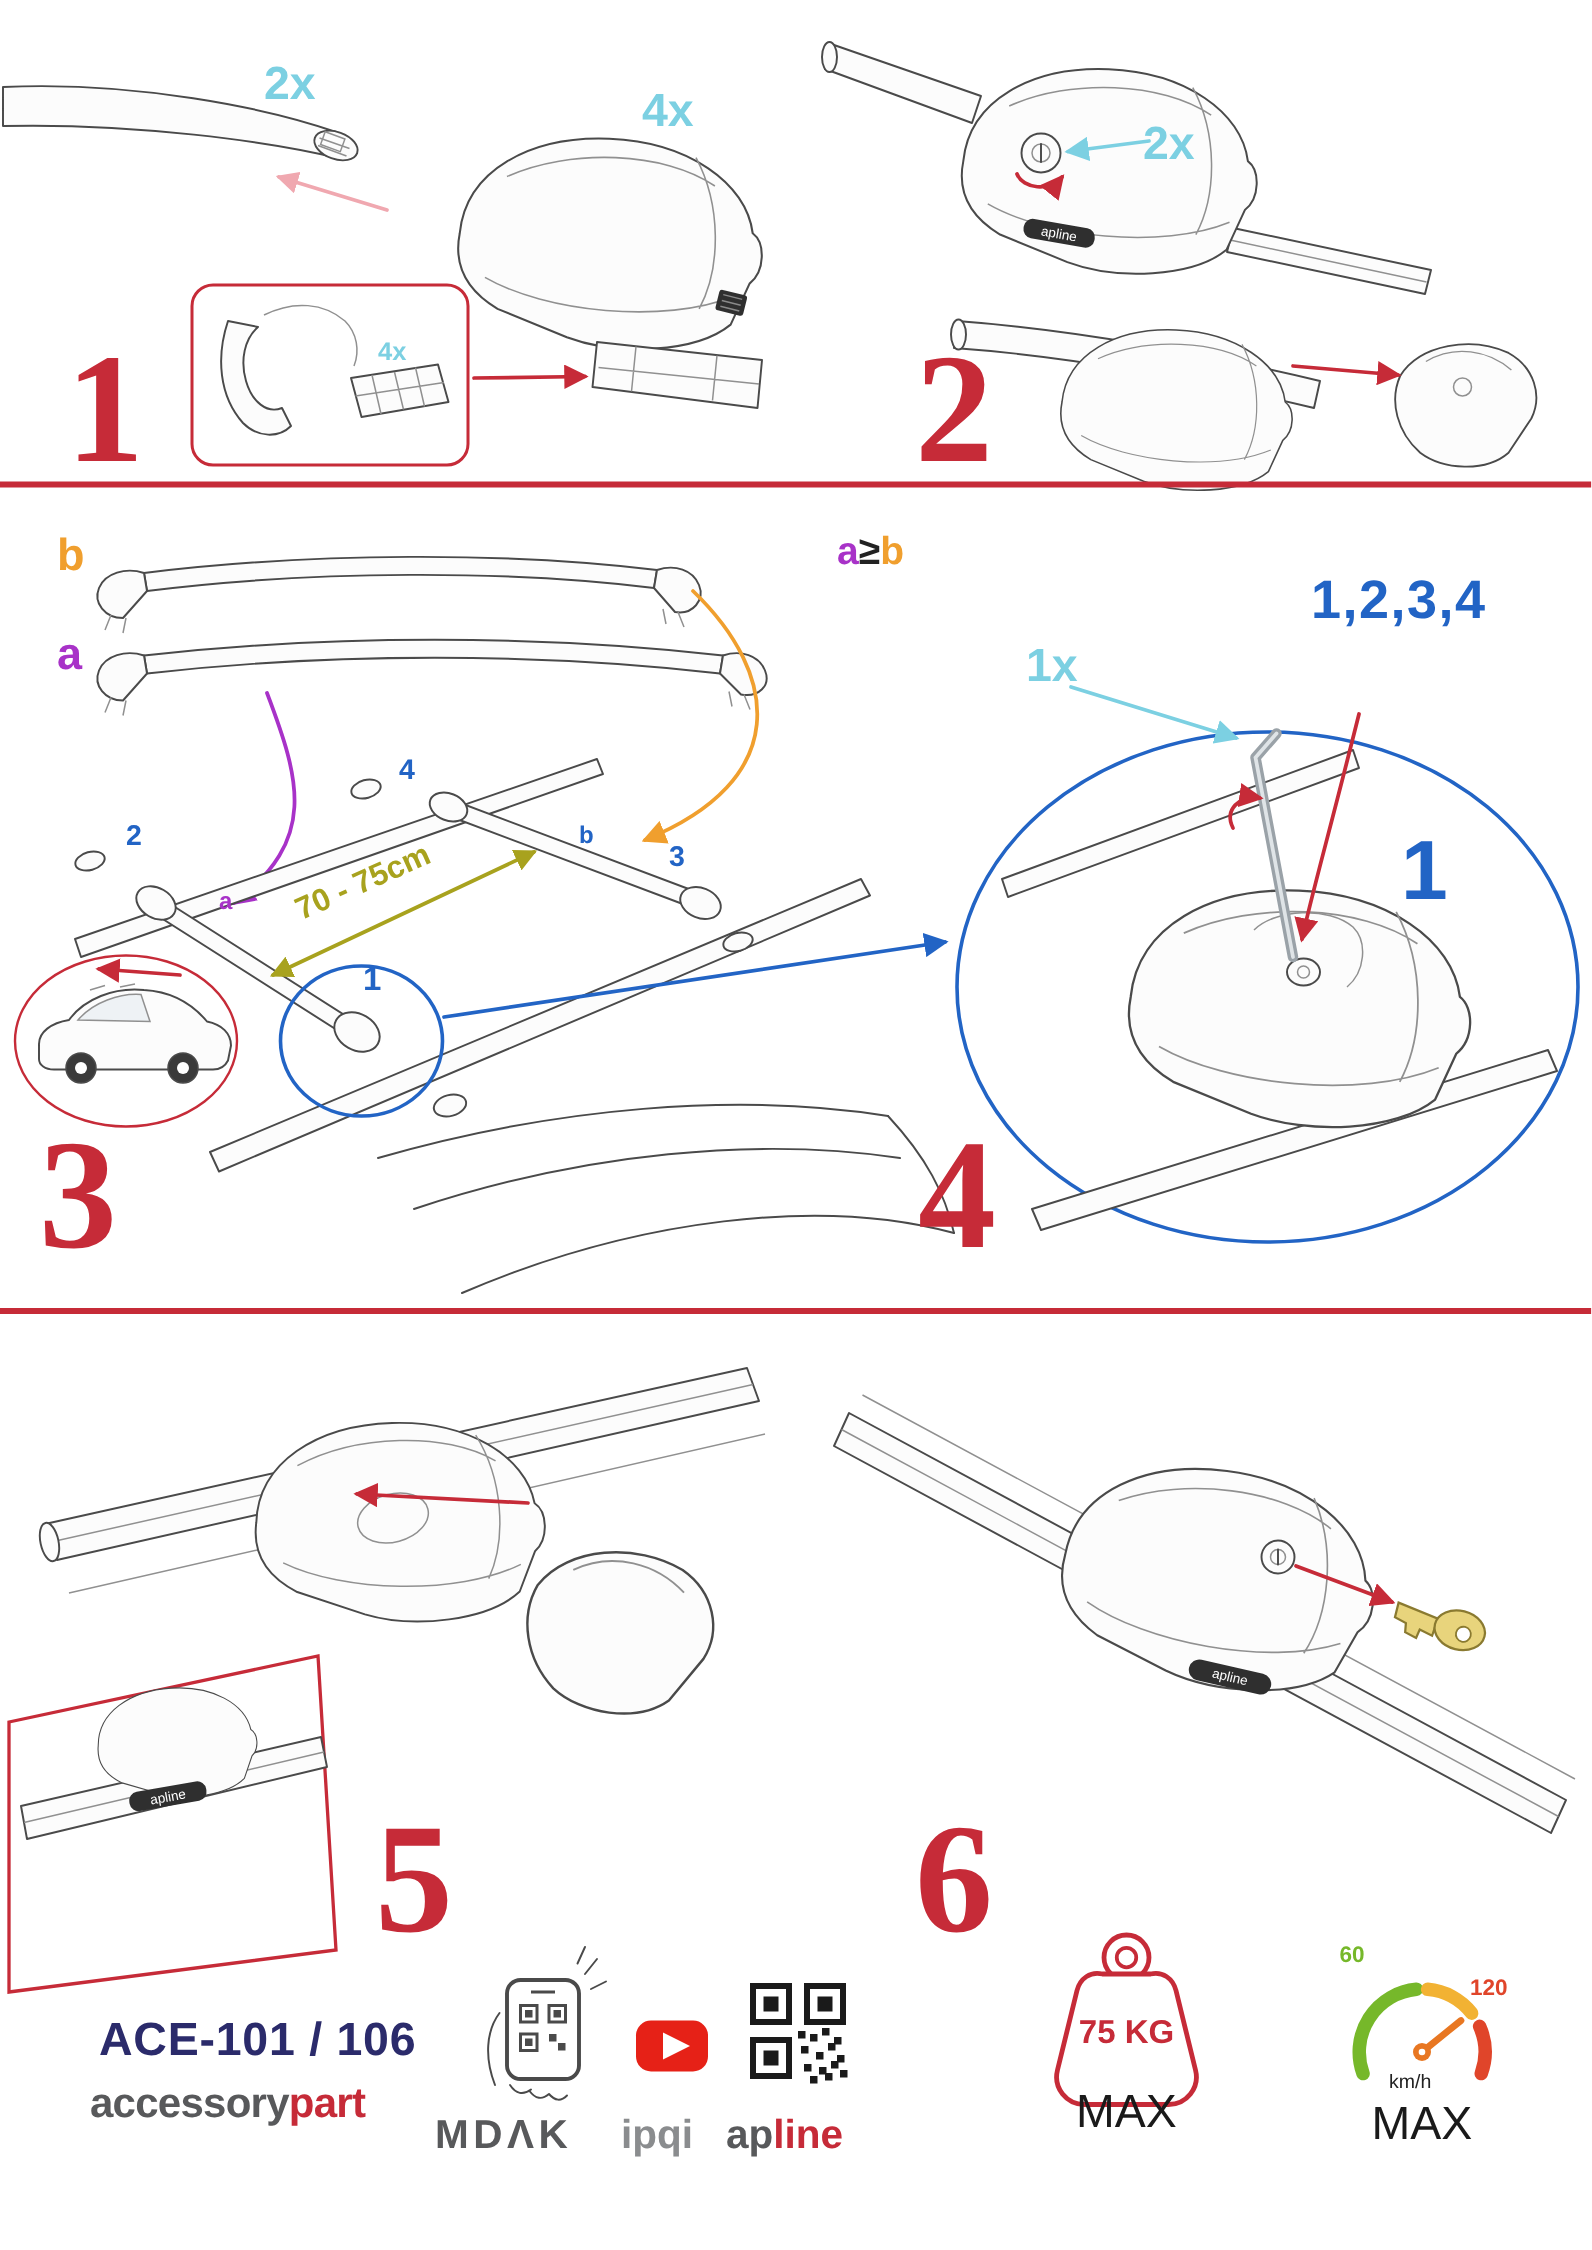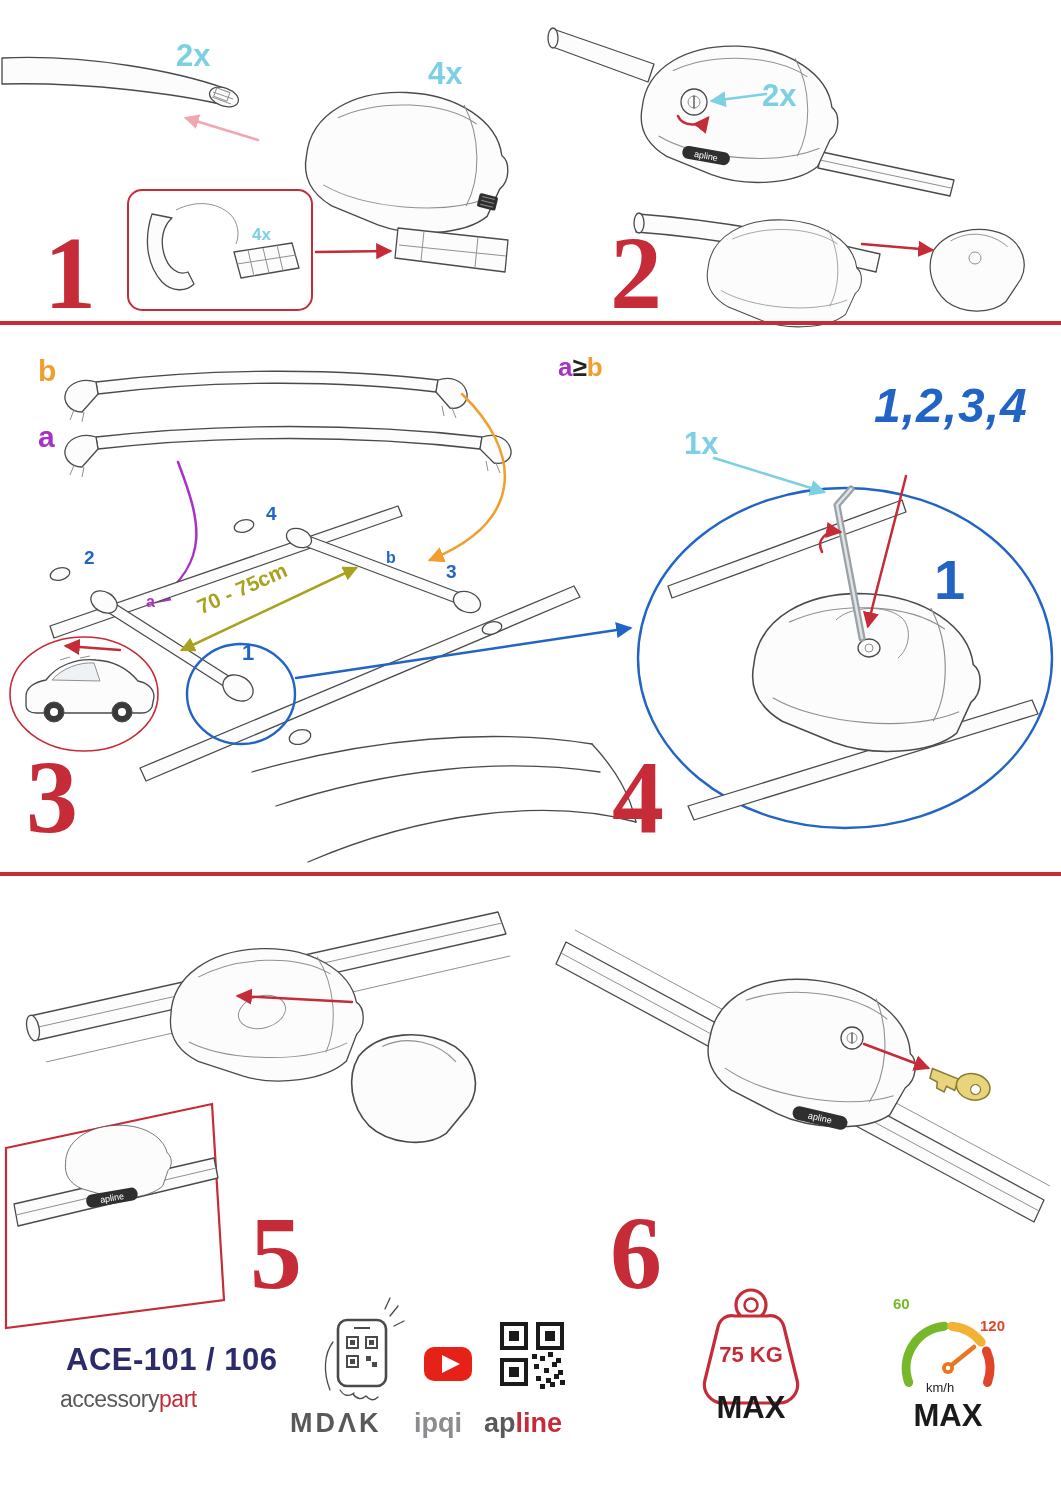--- a/index.html
+++ b/index.html
@@ -16,29 +16,29 @@
   .divider{position:absolute;left:0;width:1061px;height:4px;background:var(--c-red);}
   .lbl{position:absolute;line-height:1;white-space:nowrap;}
   .qty{color:var(--c-cyan);font-weight:bold;font-size:31px;}
   .qty-sm{color:var(--c-cyan);font-weight:bold;font-size:17px;}
   .stepnum{color:var(--c-red);font-family:"Liberation Serif",serif;font-weight:bold;font-size:104px;line-height:0.78;}
   .posnum{color:var(--c-blue);font-weight:bold;font-size:19px;}
   .c-purple{color:var(--c-purple);} .c-orange{color:var(--c-orange);} .c-blue{color:var(--c-blue);}
   .c-dark{color:#222;} .c-gray{color:var(--c-gray);} .c-red{color:var(--c-red);}
   .abl{font-weight:bold;font-size:30px;}
   .rule{font-weight:bold;font-size:26px;}
-  .seq{color:var(--c-blue);font-weight:bold;font-size:48px;letter-spacing:1px;font-style:italic;}
+  .seq{color:var(--c-blue);font-weight:bold;font-size:36px;letter-spacing:1px;}
   .first{color:var(--c-blue);font-weight:bold;font-size:56px;}
   .dist{color:var(--c-olive);font-weight:bold;font-size:21px;transform:rotate(-24deg);transform-origin:0 0;}
   .rooflbl{font-weight:bold;font-size:16px;}
   .model{color:var(--c-navy);font-weight:bold;font-size:31px;letter-spacing:0.5px;}
-  .brand{font-weight:normal;font-size:23px;letter-spacing:-0.5px;}
+  .brand{font-weight:bold;font-size:28px;letter-spacing:-0.5px;}
   .partner{font-weight:bold;font-size:27px;}
   .wval{color:var(--c-red);font-weight:bold;font-size:22px;text-align:center;}
-  .maxl{color:var(--c-dark);font-weight:bold;font-size:31px;text-align:center;}
+  .maxl{color:var(--c-dark);font-weight:normal;font-size:31px;text-align:center;}
   .slow{color:var(--c-green);font-weight:bold;font-size:15px;text-align:right;}
   .shigh{color:var(--c-speedred);font-weight:bold;font-size:15px;}
   .sunit{color:#222;font-size:13px;text-align:left;}
   
   .part{fill:#fcfcfc;stroke:#4a4a4a;stroke-width:1.3;stroke-linejoin:round;}
   .line{fill:none;stroke:#4a4a4a;stroke-width:1.3;stroke-linecap:round;stroke-linejoin:round;}
   .detail{fill:none;stroke:#909090;stroke-width:1;}
   .arrow{fill:none;stroke-width:2.5;stroke-linecap:round;}
   .stroke-red{stroke:var(--c-red);} .stroke-blue{stroke:var(--c-blue);} .stroke-cyan{stroke:var(--c-cyan);}
   .stroke-purple{stroke:var(--c-purple);} .stroke-orange{stroke:var(--c-orange);} .stroke-olive{stroke:var(--c-olive);}

